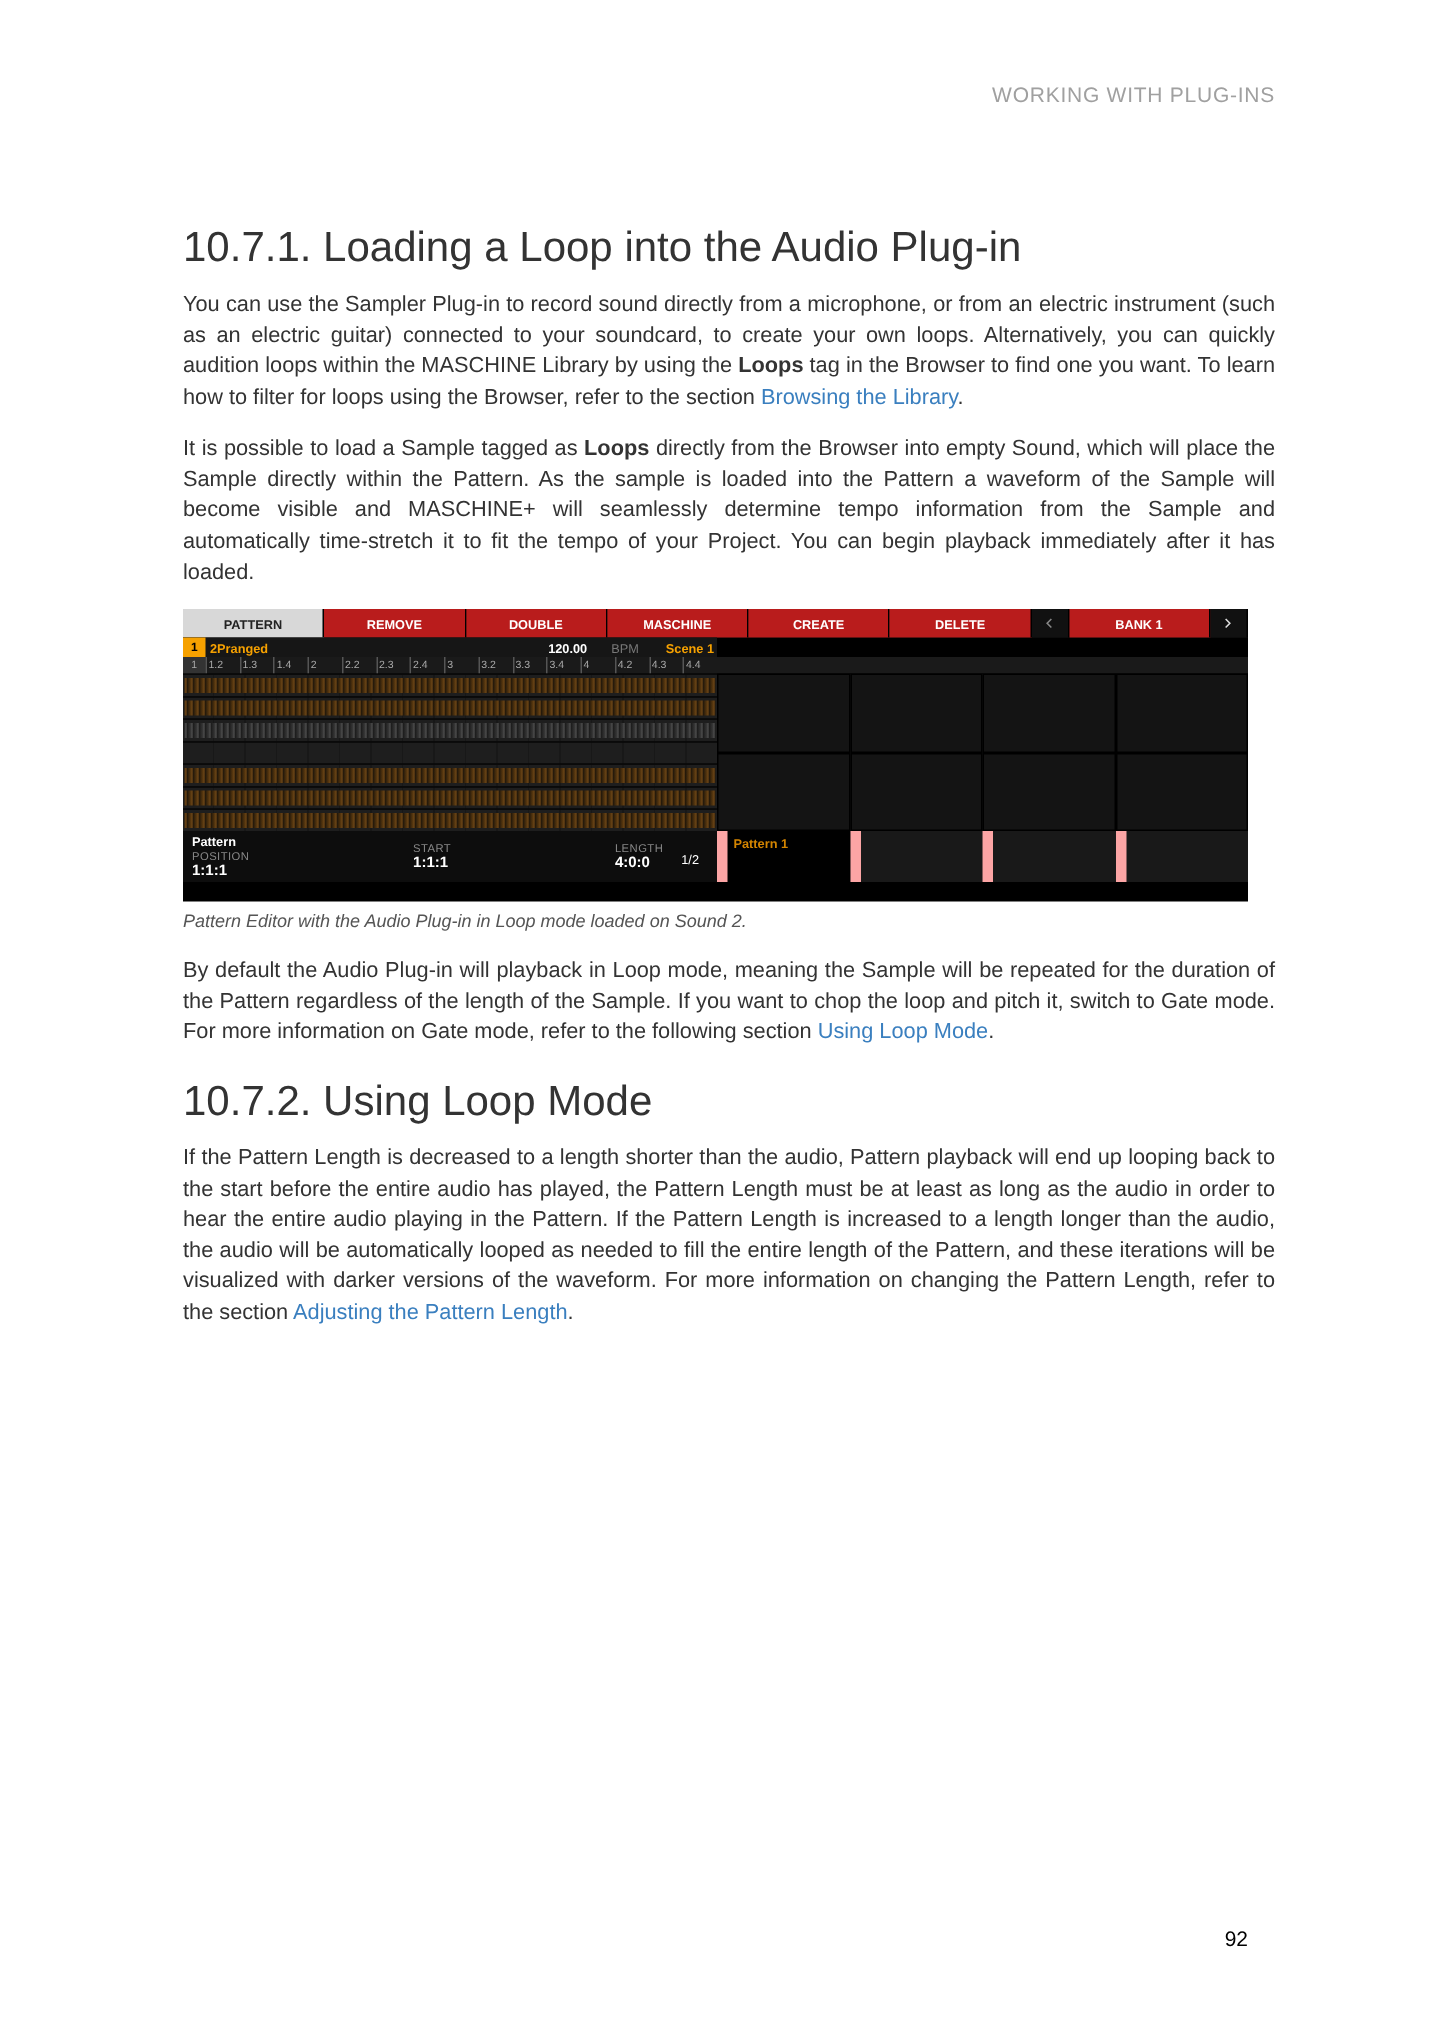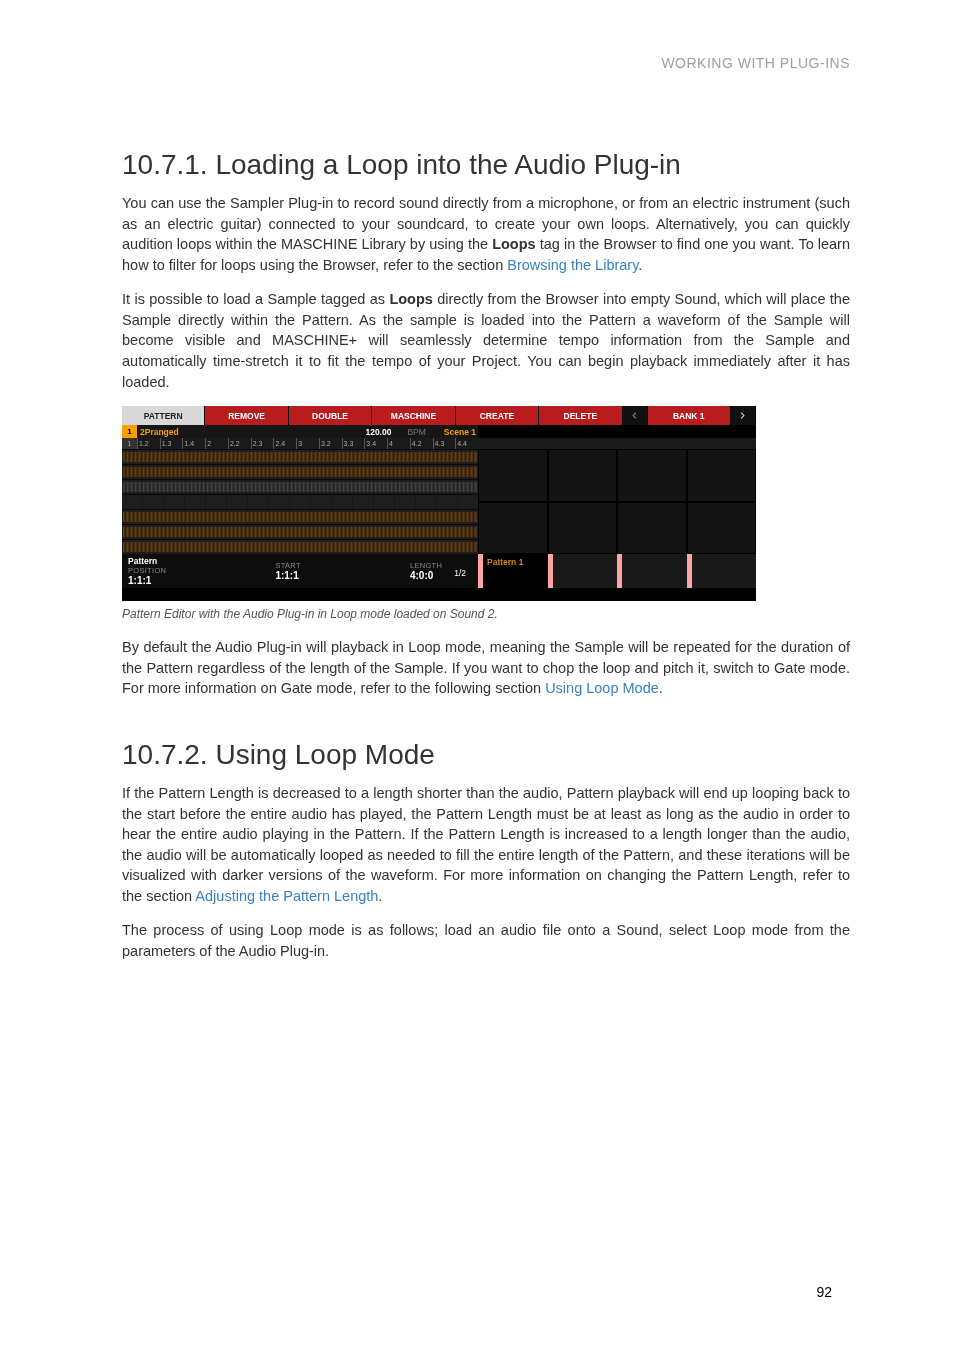--- a/index.html
+++ b/index.html
@@ -49,21 +49,21 @@
   .page-number {
     position: absolute;
     bottom: 50px;
     right: 122px;
     font-size: 14px;
     color: #000000;
   }
 
   
   .figure {
-    width: 634px;
+    width: 710px;
     height: 195px;
     background: #000;
     color: #ddd;
     font-family: Arial, Helvetica, sans-serif;
     font-size: 9px;
     overflow: hidden;
     position: relative;
   }
   .topbar {
     display: flex;
@@ -220,21 +220,21 @@
     align-self:flex-start;
     padding: 4px 6px 0 0;
   }
   .bb-right {
     flex:1;
     display:grid;
     grid-template-columns: repeat(4,1fr);
     grid-template-rows: 1fr;
   }
   .bb-right .cell {
-    border-left:5px solid #fca5a5;
+    border-left:7px solid #fca5a5;
     padding:3px 4px;
     font-size:8.5px;
     color:#d48500;
     font-weight:bold;
   }
   .bb-right .cell.dark { background:#191919; }
 </style>
 </head>
 <body>
 
@@ -374,23 +374,22 @@
       </div>
     </div>
   </div>
 
   <div class="caption">Pattern Editor with the Audio Plug-in in Loop mode loaded on Sound 2.</div>
 
   <p class="body">
     <span>By default the Audio Plug-in will playback in Loop mode, meaning the Sample will be repeated for the duration of the Pattern regardless of the length of the Sample. If you want to chop the loop and pitch it, switch to Gate mode. For more information on Gate mode, refer to the following section </span><a class="link" href="#">Using Loop Mode</a><span>.</span>
   </p>
 
-  <h2 class="section-title" style="margin-top:40px">10.7.2. Using Loop Mode</h2>
+  <h2 class="section-title" style="margin-top:19px">10.7.2. Using Loop Mode</h2>
 
 
   <p class="body">
     <span>If the Pattern Length is decreased to a length shorter than the audio, Pattern playback will end up looping back to the start before the entire audio has played, the Pattern Length must be at least as long as the audio in order to hear the entire audio playing in the Pattern. If the Pattern Length is increased to a length longer than the audio, the audio will be automatically looped as needed to fill the entire length of the Pattern, and these iterations will be visualized with darker versions of the waveform. For more information on changing the Pattern Length, refer to the section </span><a class="link" href="#">Adjusting the Pattern Length</a><span>.</span>
   </p>
 
-  <p class="body">The process of using Loop mode is as follows; load an audio file onto a Sound, select Loop mode from the parameters of the Audio Plug-in.</p>
 
   <div class="page-number">92</div>
 </div>
 
 </body></html>

